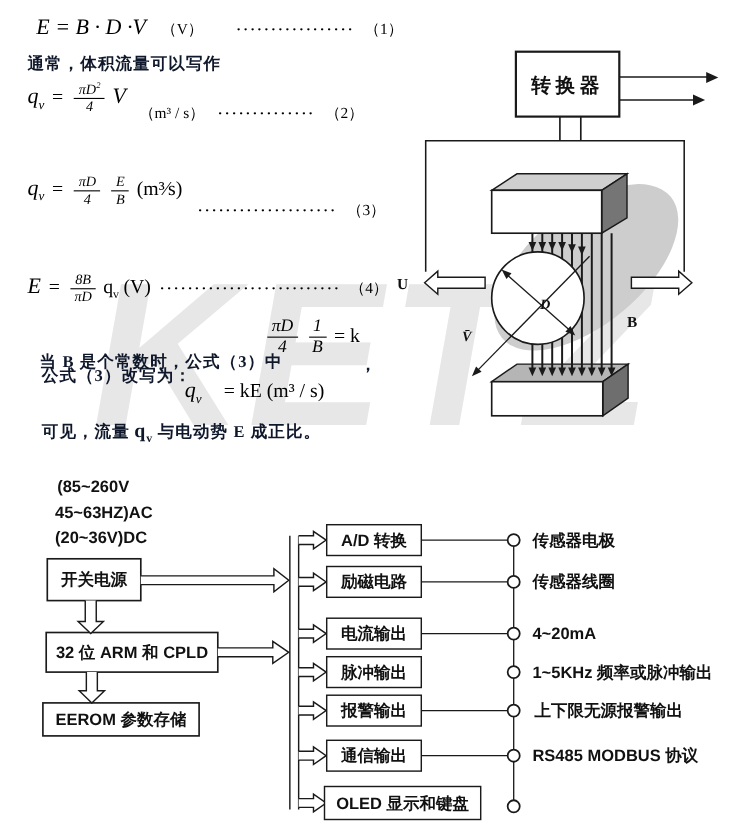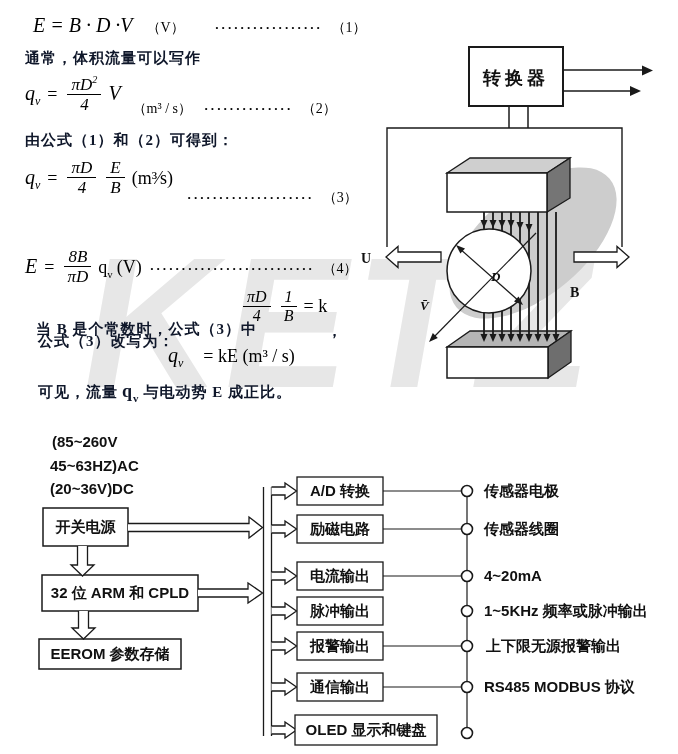--- a/index.html
+++ b/index.html
@@ -15,21 +15,21 @@
   .eq{color:#000;}
   .var{}
   .e20{font-size:20px;font-style:italic;margin-top:28px;}
   .e18{font-size:18px;}
   sub{font-size:0.60em;}
   sup{font-size:0.60em;}
   .frac{display:inline-block;text-align:center;vertical-align:-0.55em;font-style:italic;margin:0 3px;}
   .frac .num{display:block;border-bottom:1.4px solid #000;padding:0 4px;line-height:1.12;}
   .frac .den{display:block;line-height:1.12;}
   .f16{font-size:16px;}
-  .f17{font-size:17px;}
+  .f17{font-size:13px;}
   .dots{font-size:13px;letter-spacing:2px;font-weight:bold;}
   .eqnum{font-size:14px;}
   .unit{font-size:14px;}
   .lower{position:relative;top:13px;margin-left:8px;}
   .lower2{position:relative;top:18px;margin-left:10px;}
   
   .st{font-family:"Liberation Sans",sans-serif;font-weight:bold;font-size:15px;fill:#111;}
   .cv{font-family:"Liberation Sans",sans-serif;font-weight:bold;font-size:18px;fill:#111;letter-spacing:4px;}
   .sl{font-family:"Liberation Serif",serif;font-weight:bold;font-size:14px;fill:#111;}
   .sli{font-family:"Liberation Serif",serif;font-weight:bold;font-style:italic;font-size:13px;fill:#111;}
@@ -218,21 +218,20 @@
         <span class="den">4</span>
       </span>
       <span class="e20 var">V</span>
       <span class="lower">
         <span class="unit">（m³ / s）</span>
         <span class="dots" style="margin-left:8px;">··············</span>
         <span class="eqnum" style="margin-left:5px;">（2）</span>
       </span>
     </div>
 
-    <div class="abs cn" style="left:25px;top:131px;">由公式（1）和（2）可得到：</div>
 
     <div class="abs eq" style="left:25px;top:158px;">
       <span class="e20"><i>q</i><sub>v</sub></span>
       <span class="e18" style="margin:0 3px;">=</span>
       <span class="frac f17">
         <span class="num">πD</span>
         <span class="den">4</span>
       </span>
       <span class="frac f17">
         <span class="num">E</span>

